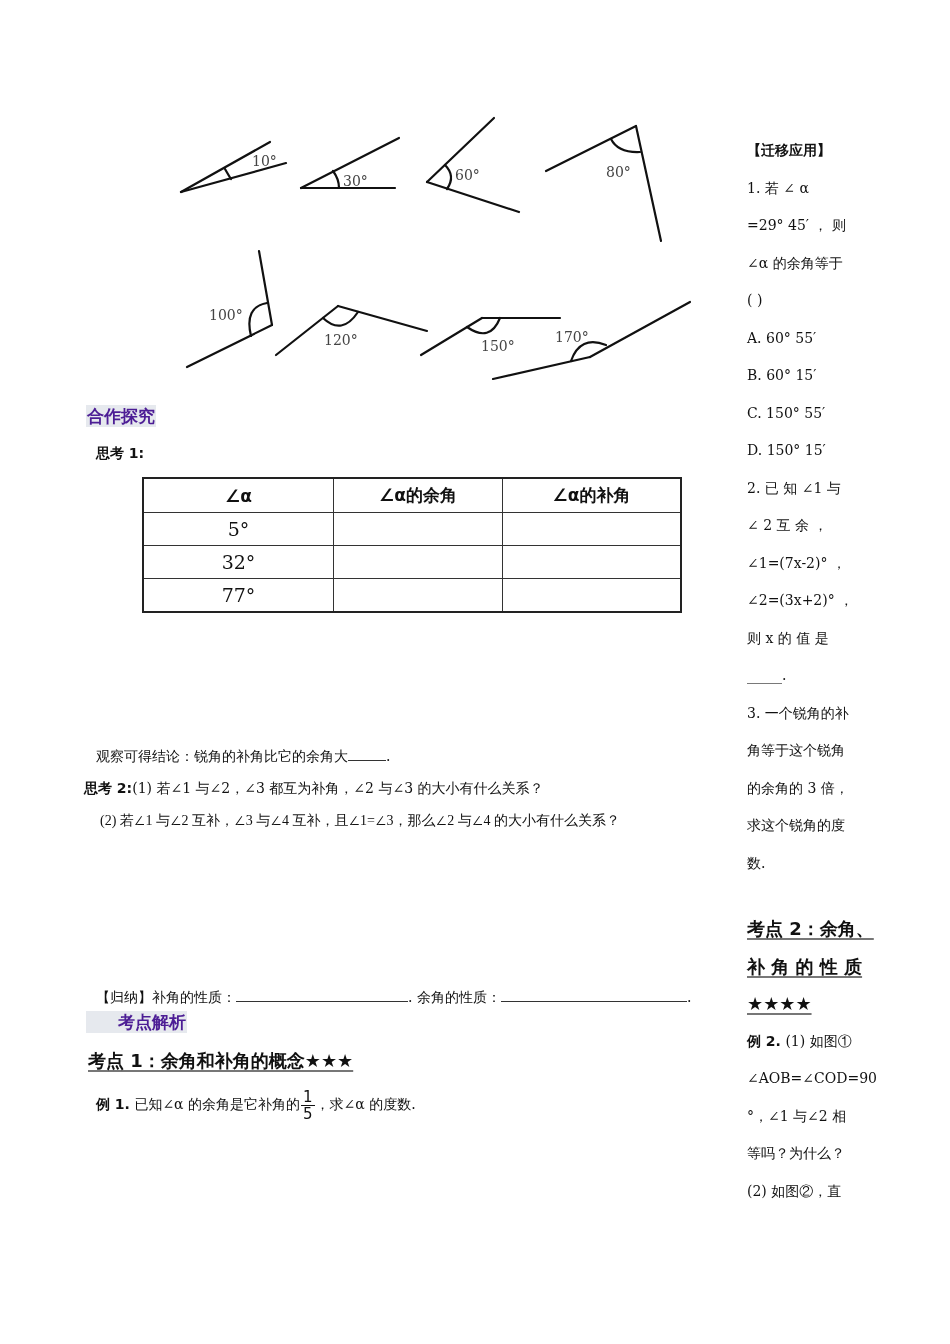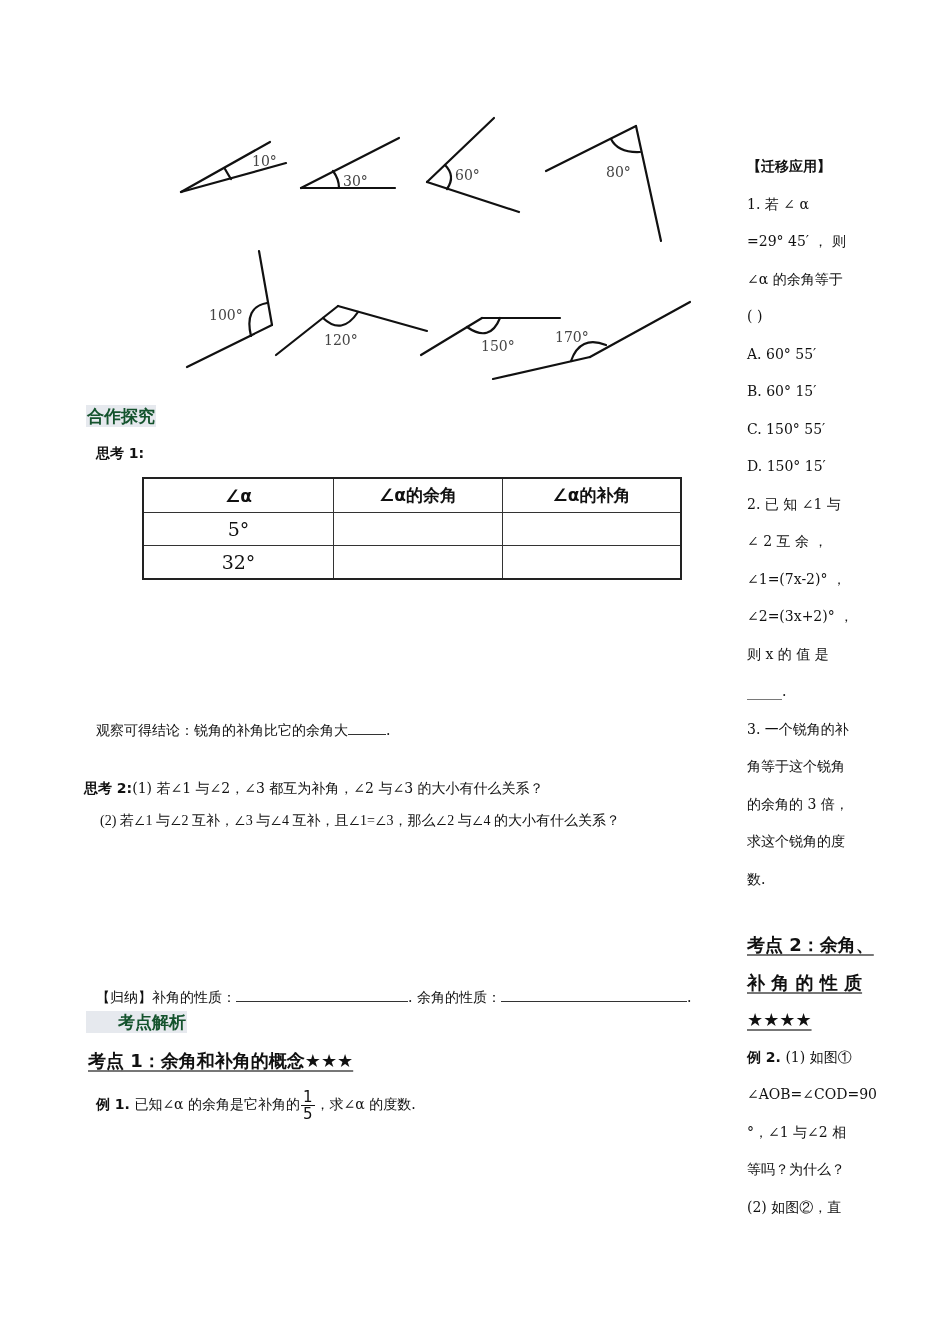--- a/index.html
+++ b/index.html
@@ -1,35 +1,35 @@
 <!DOCTYPE html>
 <html><head>
 <meta charset="utf-8">
 <style>
   html, body { margin:0; padding:0; background:#ffffff; }
   body { width:950px; height:1344px; position:relative; overflow:hidden;
          font-family:"DejaVu Serif","Liberation Serif",serif; color:#111; }
   .abs { position:absolute; }
   .figs { left:170px; top:110px; width:540px; height:280px; }
   .section-head { font-family:"DejaVu Sans","Liberation Sans",sans-serif; font-weight:bold;
-                  color:#14532d; background:#e6e9ee; font-size:17px; padding:0 1px; line-height:22px; }
+                  color:#4c1d95; background:#e6e9ee; font-size:17px; padding:0 1px; line-height:22px; }
   .para { font-size:14px; line-height:20px; white-space:nowrap;margin-left:8px; }
   .bold { font-weight:bold; font-family:"DejaVu Sans","Liberation Sans",sans-serif; }
   table.angles { position:absolute; left:142px; top:477px; width:540px; border-collapse:collapse;
                  border:2.5px solid #222; }
   table.angles td, table.angles th { border:1px solid #333; height:32px; padding:0; text-align:center;
                  font-size:19px; font-weight:normal; }
   table.angles th { font-size:17px; font-family:"DejaVu Sans","Liberation Sans",sans-serif; height:33px; }
   table.angles th .cn { font-weight:bold; }
   .col1 { width:189px; } .col2 { width:168px; }
   .blank { display:inline-block; border-bottom:1px solid #333; height:14px; vertical-align:baseline; }
   .kaodian { font-size:18px; font-weight:bold; font-family:"DejaVu Sans","Liberation Sans",sans-serif;
              text-decoration:underline; text-decoration-thickness:2px; text-decoration-color:#777;
              text-underline-offset:3px; white-space:nowrap; }
-  .side { left:747px; top:148px; width:118px; font-size:14px; }
+  .side { left:747px; top:132px; width:118px; font-size:14px; }
   .side .line { height:37.5px; line-height:37.5px; white-space:nowrap; overflow:visible; }
   .frac { display:inline-flex; flex-direction:column; align-items:center; vertical-align:middle;
           font-family:"DejaVu Sans","Liberation Sans",sans-serif; font-size:15px; line-height:16px; margin:0 1px; }
   .frac .num { border-bottom:1px solid #111; padding:0 2px; }
 </style>
 </head>
 <body>
 
 <svg class="abs figs" viewBox="170 110 540 280" width="540" height="280">
   <g stroke="#111" stroke-width="2.2" fill="none" stroke-linecap="round">
@@ -93,24 +93,29 @@
     <tr>
       <td>5°</td>
       <td></td>
       <td></td>
     </tr>
     <tr>
       <td>32°</td>
       <td></td>
       <td></td>
     </tr>
+    <tr>
+      <td>77°</td>
+      <td></td>
+      <td></td>
+    </tr>
   </tbody>
 </table>
 
-<div class="abs para" style="left:88px; top:720px;text-align:center;">
+<div class="abs para" style="left:88px; top:746px;text-align:center;">
   <span>观察可得结论：锐角的补角比它的余角大</span><span class="blank" style="width:38px;"></span><span>.</span>
 </div>
 
 <div class="abs para" style="left:76px; top:778px;">
   <span class="bold">思考 2:</span><span>(1) 若∠1 与∠2，∠3 都互为补角，∠2 与∠3 的大小有什么关系？</span>
 </div>
 <div class="abs para" style="left:92px; top:811px;font-family:Liberation Serif, serif;">(2) 若∠1 与∠2 互补，∠3 与∠4 互补，且∠1=∠3，那么∠2 与∠4 的大小有什么关系？</div>
 
 <div class="abs para" style="left:88px; top:987px;">
   <span>【归纳】补角的性质：</span><span class="blank" style="width:172px;"></span><span>. 余角的性质：</span><span class="blank" style="width:186px;"></span><span>.</span>

